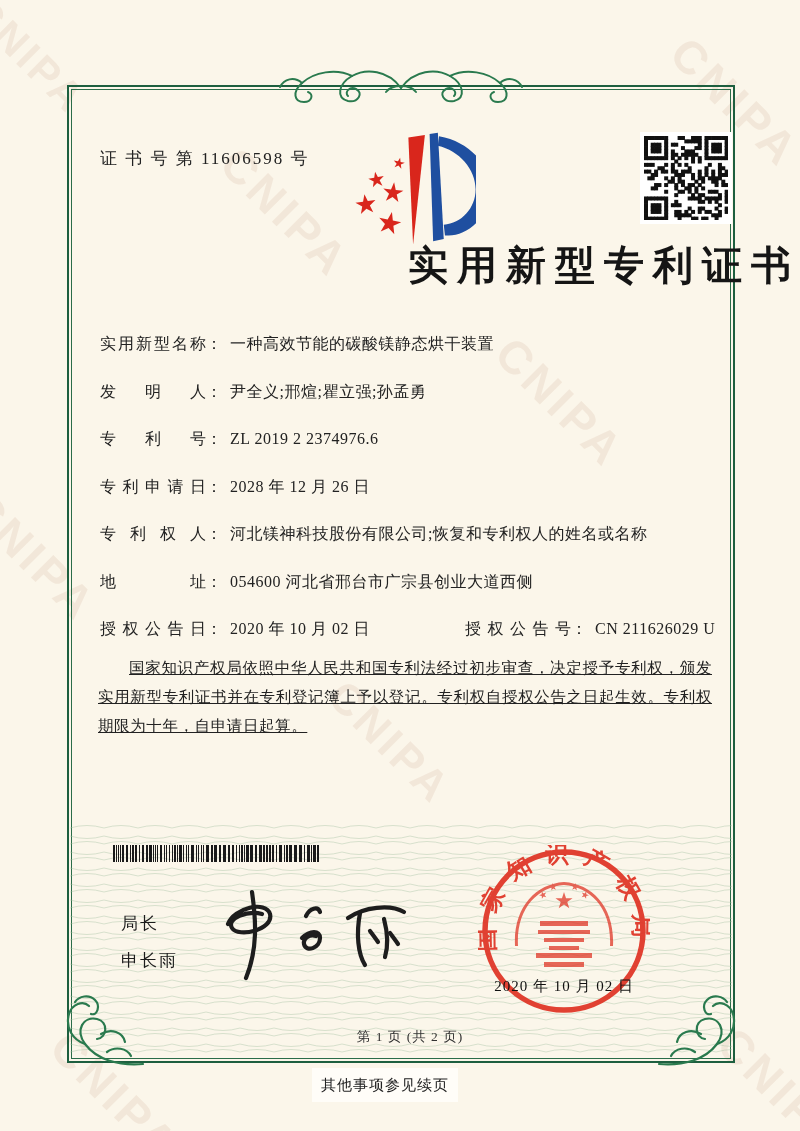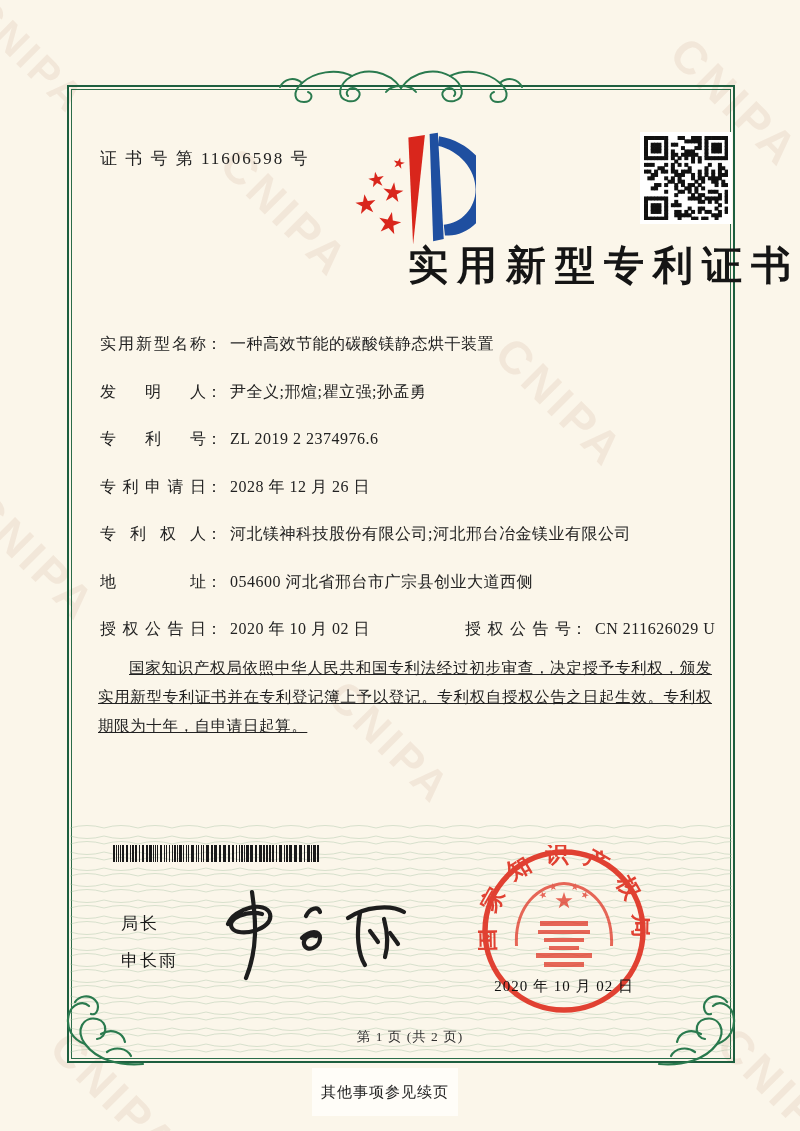--- a/index.html
+++ b/index.html
@@ -34,21 +34,21 @@
   .paras p{margin:0;text-indent:2em;text-decoration:underline;}
   .barcode{position:absolute;left:113px;top:845px;}
   .director{position:absolute;left:121px;top:912px;font-size:17px;color:#1c1c1c;letter-spacing:2px;}
   .director div{margin-bottom:14px;}
   .signature{position:absolute;left:212px;top:886px;}
   .seal{position:absolute;left:478px;top:845px;width:172px;height:172px;}
   .seal-date{position:absolute;left:478px;top:977px;width:172px;text-align:center;
              font-size:15px;color:#111;letter-spacing:1px;}
   .page-info{position:absolute;left:0;right:0;top:1028px;text-align:center;
              font-size:13.5px;color:#333;letter-spacing:1px;margin-left:20px;}
-  .continue-note{position:absolute;left:312px;top:1068px;width:146px;height:48px;
+  .continue-note{position:absolute;left:312px;top:1068px;width:146px;height:34px;
                  background:#fffdf8;display:flex;align-items:center;justify-content:center;
                  font-size:15px;color:#222;letter-spacing:1px;}
   .ornament-top{position:absolute;left:276px;top:62px;}
   .orn-corner{position:absolute;}
 </style>
 </head>
 <body>
 
 <div class="page">
 
@@ -429,21 +429,21 @@
       </svg>
   </div>
 
   <div class="title">实用新型专利证书</div>
 
   <div class="fields" id="fields">
       <div class="frow"><span class="flabel">实用新型名称</span><span class="fcolon">：</span><span class="fvalue">一种高效节能的碳酸镁静态烘干装置</span></div>
       <div class="frow"><span class="flabel">发明人</span><span class="fcolon">：</span><span class="fvalue">尹全义;邢煊;瞿立强;孙孟勇</span></div>
       <div class="frow"><span class="flabel">专利号</span><span class="fcolon">：</span><span class="fvalue">ZL 2019 2 2374976.6</span></div>
       <div class="frow"><span class="flabel">专利申请日</span><span class="fcolon">：</span><span class="fvalue">2028 年 12 月 26 日</span></div>
-      <div class="frow"><span class="flabel">专利权人</span><span class="fcolon">：</span><span class="fvalue">河北镁神科技股份有限公司;河北邢台冶金镁业有限公司</span></div>
+      <div class="frow"><span class="flabel">专利权人</span><span class="fcolon">：</span><span class="fvalue">河北镁神科技股份有限公司;恢复和专利权人的姓名或名称</span></div>
       <div class="frow"><span class="flabel">地址</span><span class="fcolon">：</span><span class="fvalue">054600 河北省邢台市广宗县创业大道西侧</span></div>
       <div class="frow"><span class="flabel">授权公告日</span><span class="fcolon">：</span><span class="fvalue">2020 年 10 月 02 日</span><span class="second"><span class="flabel">授权公告号</span><span class="fcolon">：</span><span class="fvalue">CN 211626029 U</span></span></div>
     </div>
 
   <div class="paras" id="paras">
       <p>国家知识产权局依照中华人民共和国专利法经过初步审查，决定授予专利权，颁发实用新型专利证书并在专利登记簿上予以登记。专利权自授权公告之日起生效。专利权期限为十年，自申请日起算。</p>
     </div>
 
   <svg class="barcode" id="barcode" width="208" height="17">
       <rect x="0" y="0" width="2" height="17" fill="#1a1a1a"></rect>

